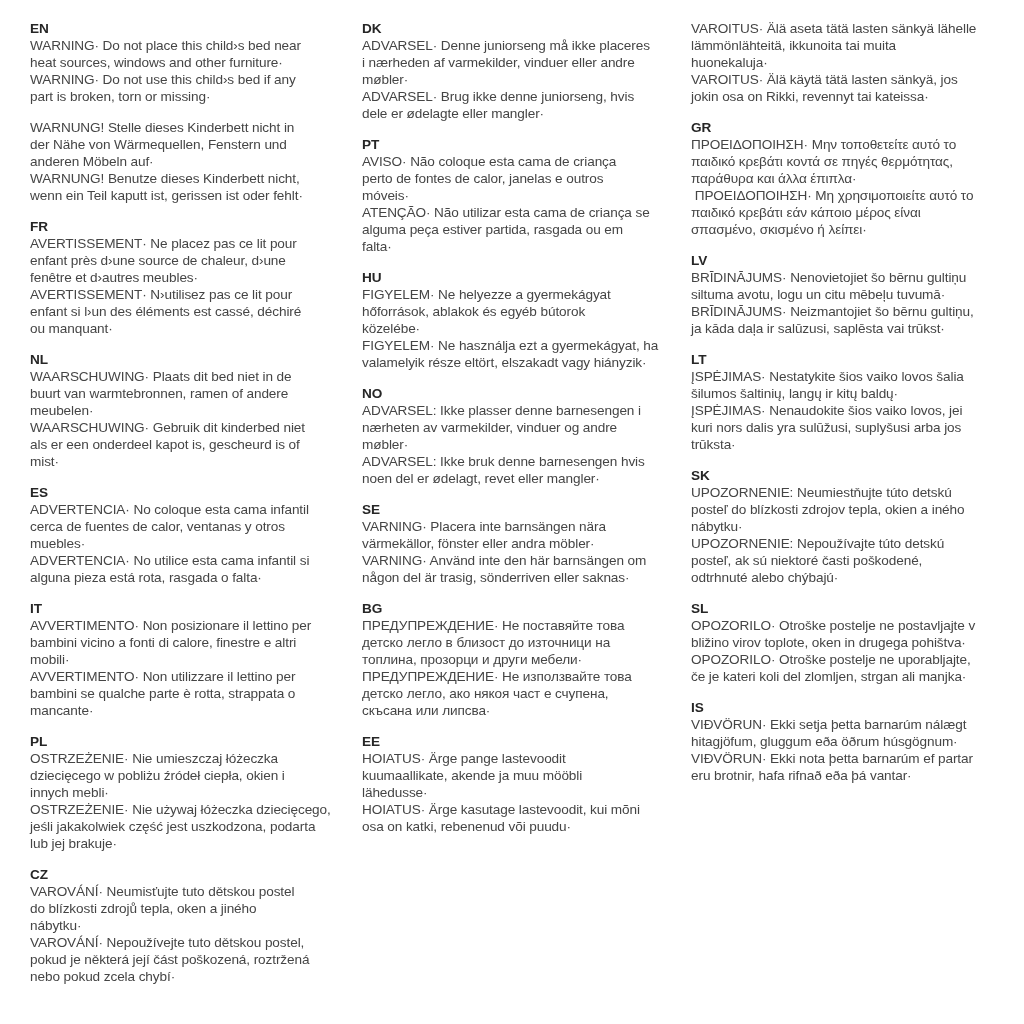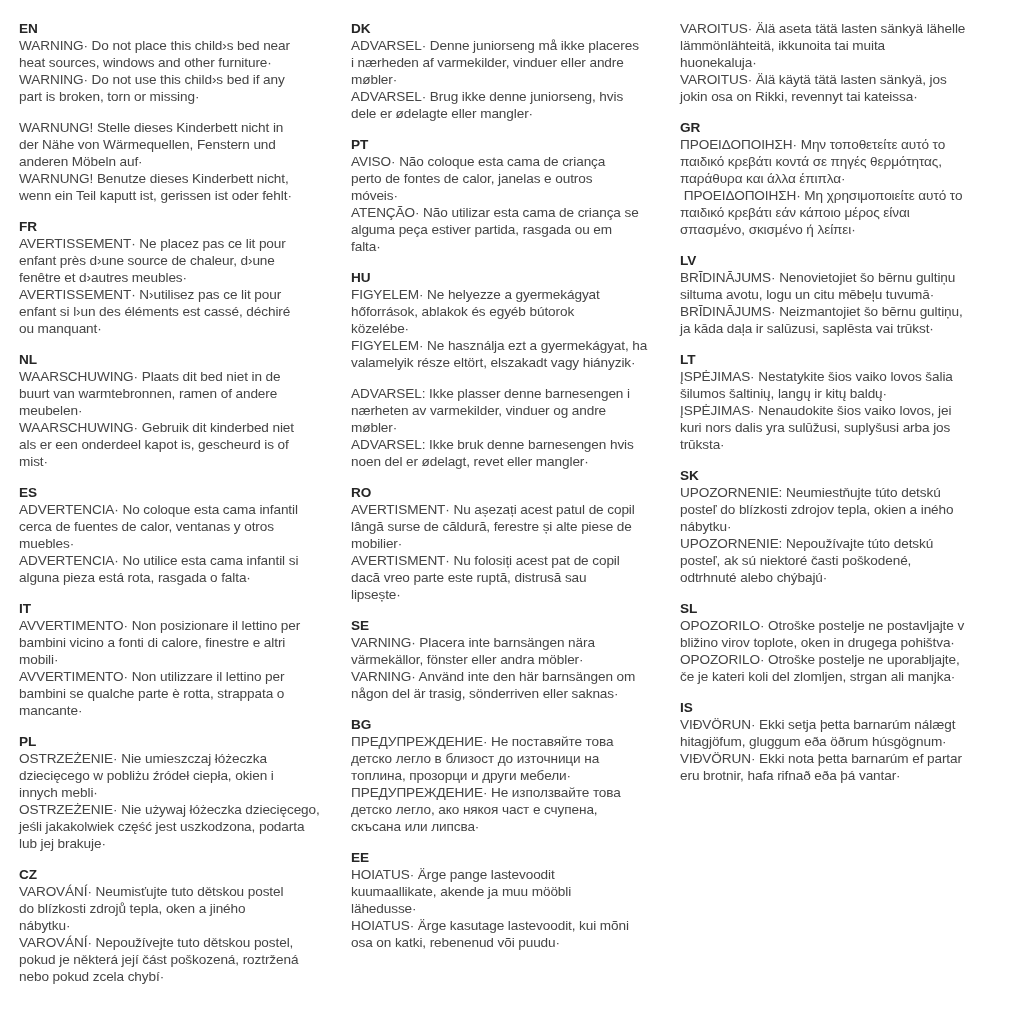--- a/index.html
+++ b/index.html
@@ -7,21 +7,21 @@
     padding: 0;
     width: 1024px;
     height: 1024px;
     background: #ffffff;
     overflow: hidden;
   }
   .page {
     box-sizing: border-box;
     width: 1024px;
     height: 1024px;
-    padding: 20px 0 0 19px;
+    padding: 20px 0 0 30px;
     display: flex;
     font-family: "Liberation Sans", sans-serif;
     font-size: 13.6px;
     line-height: 17px;
     color: #454545;
     letter-spacing: -0.1px;
   }
   .col { flex: 0 0 auto; }
   .col-1 { width: 332px; }
   .col-2 { width: 329px; }
@@ -130,34 +130,26 @@
     </div>
     <div class="section">
       <div class="lang">HU</div>
       <div class="body">FIGYELEM· Ne helyezze a gyermekágyat
 hőforrások, ablakok és egyéb bútorok
 közelébe·
 FIGYELEM· Ne használja ezt a gyermekágyat, ha
 valamelyik része eltört, elszakadt vagy hiányzik·</div>
     </div>
     <div class="section">
+      <div class="lang">NO</div>
       <div class="body">ADVARSEL: Ikke plasser denne barnesengen i
 nærheten av varmekilder, vinduer og andre
 møbler·
 ADVARSEL: Ikke bruk denne barnesengen hvis
 noen del er ødelagt, revet eller mangler·</div>
-    </div>
-    <div class="section">
-      <div class="lang">RO</div>
-      <div class="body">AVERTISMENT· Nu așezați acest patul de copil
-lângă surse de căldură, ferestre și alte piese de
-mobilier·
-AVERTISMENT· Nu folosiți acest pat de copil
-dacă vreo parte este ruptă, distrusă sau
-lipsește·</div>
     </div>
     <div class="section">
       <div class="lang">SE</div>
       <div class="body">VARNING· Placera inte barnsängen nära
 värmekällor, fönster eller andra möbler·
 VARNING· Använd inte den här barnsängen om
 någon del är trasig, sönderriven eller saknas·</div>
     </div>
     <div class="section">
       <div class="lang">BG</div>

